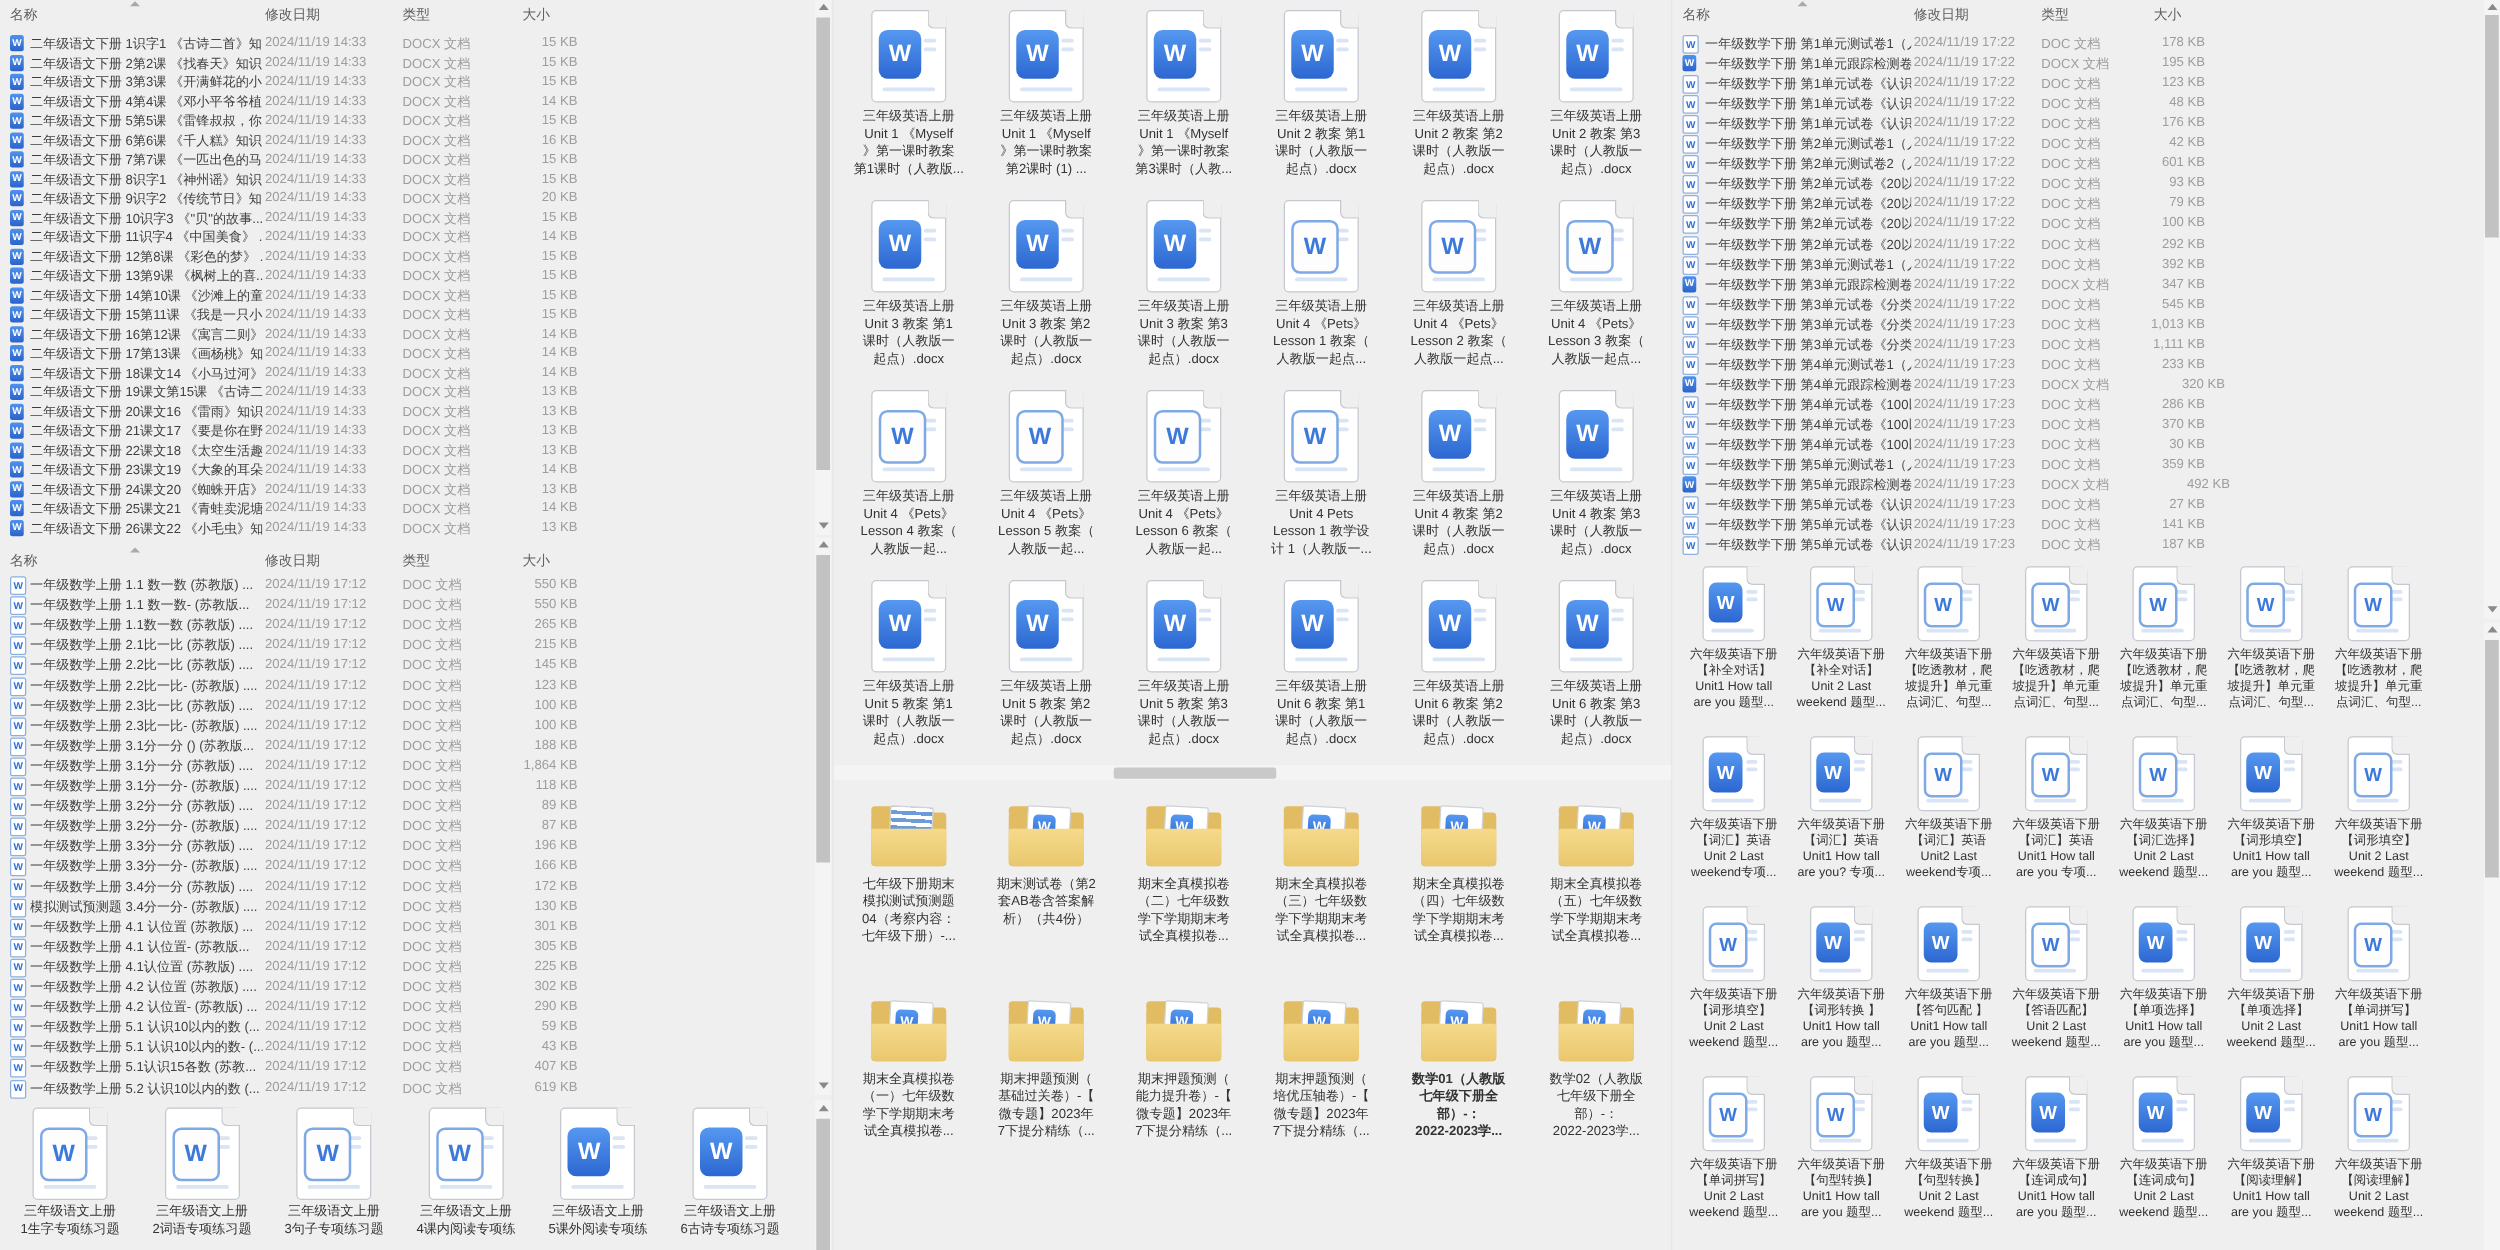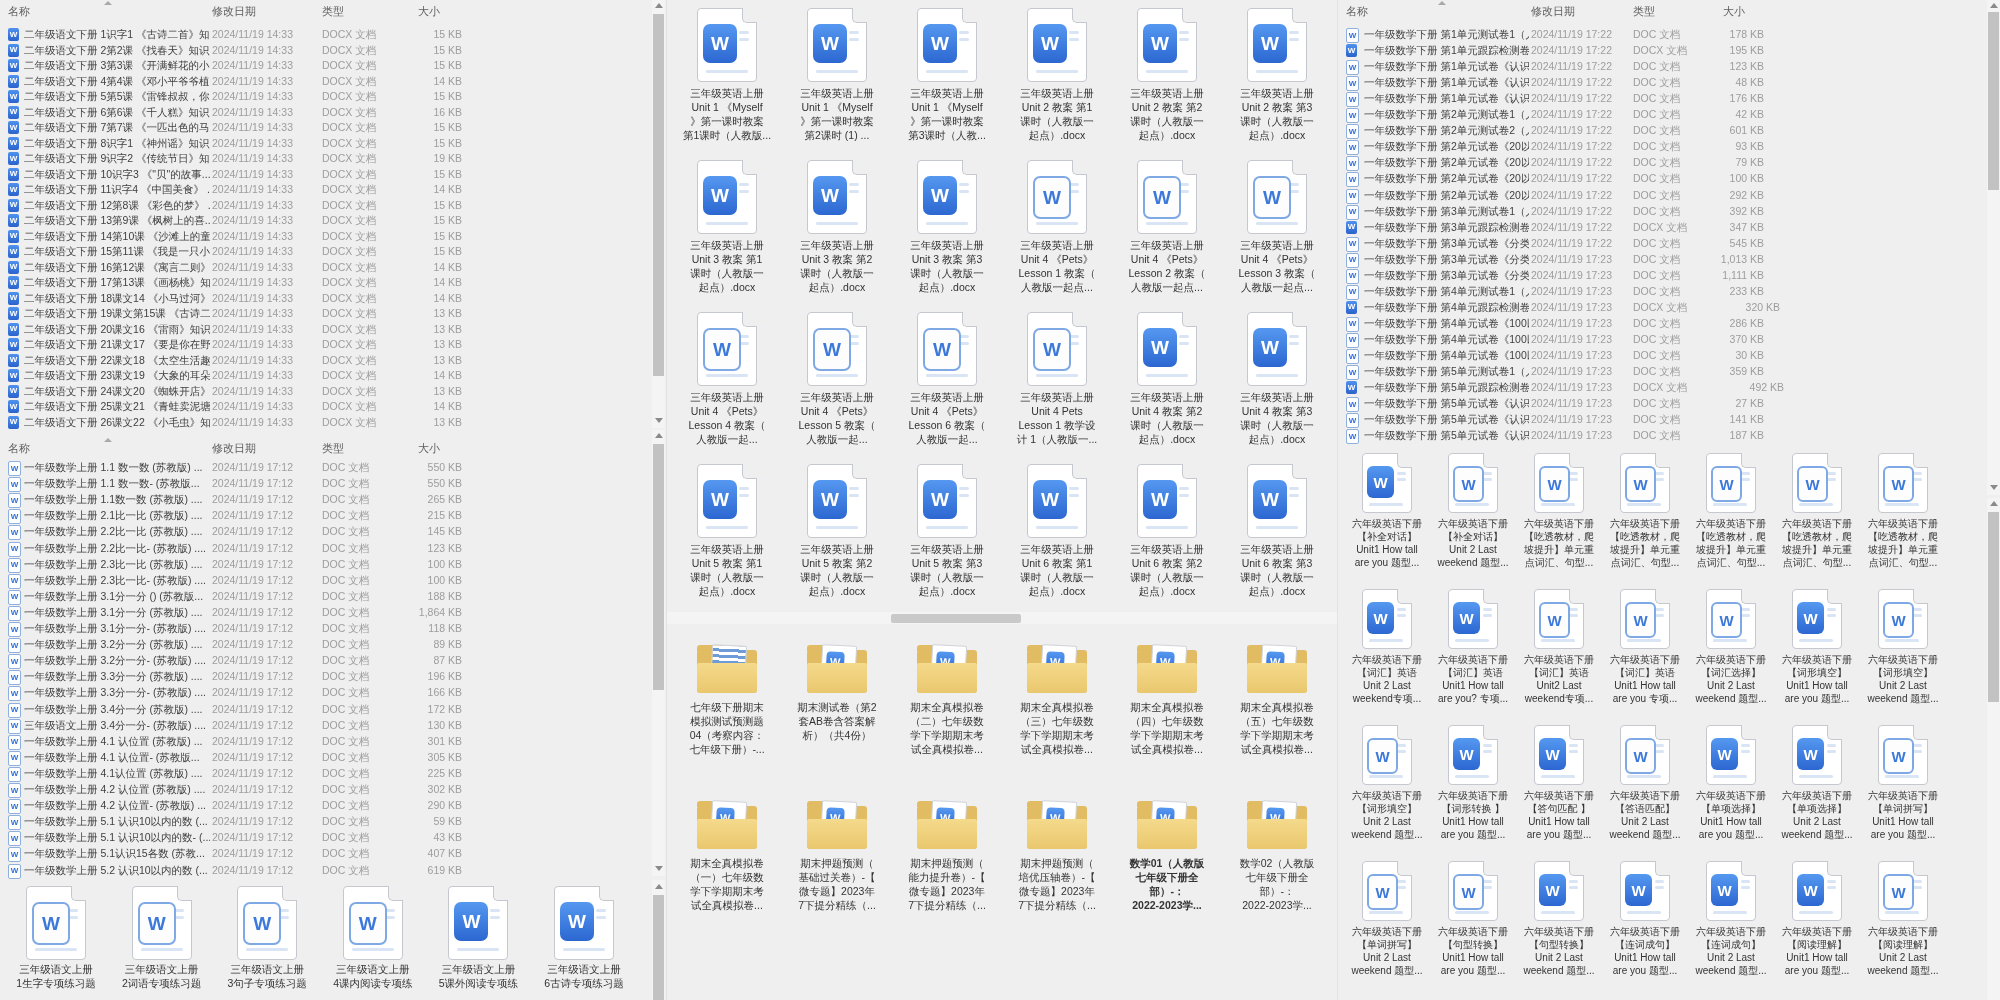--- a/index.html
+++ b/index.html
@@ -149,21 +149,21 @@
           <span class="c-name" style="left: 24px; width: 186px;">二年级语文下册 8识字1 《神州谣》知识...</span>
           <span class="c-date" style="left: 212px;">2024/11/19 14:33</span>
           <span class="c-type" style="left: 322px;">DOCX 文档</span>
           <span class="c-size" style="left: 380px; width: 82px;">15 KB</span>
         </div>
         <div class="frow" style="top: 152px;">
           <div class="fic solid" style="left: 8px;">W</div>
           <span class="c-name" style="left: 24px; width: 186px;">二年级语文下册 9识字2 《传统节日》知...</span>
           <span class="c-date" style="left: 212px;">2024/11/19 14:33</span>
           <span class="c-type" style="left: 322px;">DOCX 文档</span>
-          <span class="c-size" style="left: 380px; width: 82px;">19 KB</span>
+          <span class="c-size" style="left: 380px; width: 82px;">20 KB</span>
         </div>
         <div class="frow" style="top: 167.5px;">
           <div class="fic solid" style="left: 8px;">W</div>
           <span class="c-name" style="left: 24px; width: 186px;">二年级语文下册 10识字3 《"贝"的故事...</span>
           <span class="c-date" style="left: 212px;">2024/11/19 14:33</span>
           <span class="c-type" style="left: 322px;">DOCX 文档</span>
           <span class="c-size" style="left: 380px; width: 82px;">15 KB</span>
         </div>
         <div class="frow" style="top: 183px;">
           <div class="fic solid" style="left: 8px;">W</div>
@@ -394,21 +394,21 @@
         </div>
         <div class="frow" style="top: 702.5px;">
           <div class="fic outline" style="left: 8px;">W</div>
           <span class="c-name" style="left: 24px; width: 186px;">一年级数学上册 3.4分一分 (苏教版) ....</span>
           <span class="c-date" style="left: 212px;">2024/11/19 17:12</span>
           <span class="c-type" style="left: 322px;">DOC 文档</span>
           <span class="c-size" style="left: 380px; width: 82px;">172 KB</span>
         </div>
         <div class="frow" style="top: 718.6px;">
           <div class="fic outline" style="left: 8px;">W</div>
-          <span class="c-name" style="left: 24px; width: 186px;">三年级语文上册 3.4分一分- (苏教版) ....</span>
+          <span class="c-name" style="left: 24px; width: 186px;">模拟测试预测题 3.4分一分- (苏教版) ....</span>
           <span class="c-date" style="left: 212px;">2024/11/19 17:12</span>
           <span class="c-type" style="left: 322px;">DOC 文档</span>
           <span class="c-size" style="left: 380px; width: 82px;">130 KB</span>
         </div>
         <div class="frow" style="top: 734.7px;">
           <div class="fic outline" style="left: 8px;">W</div>
           <span class="c-name" style="left: 24px; width: 186px;">一年级数学上册 4.1 认位置 (苏教版) ...</span>
           <span class="c-date" style="left: 212px;">2024/11/19 17:12</span>
           <span class="c-type" style="left: 322px;">DOC 文档</span>
           <span class="c-size" style="left: 380px; width: 82px;">301 KB</span>

